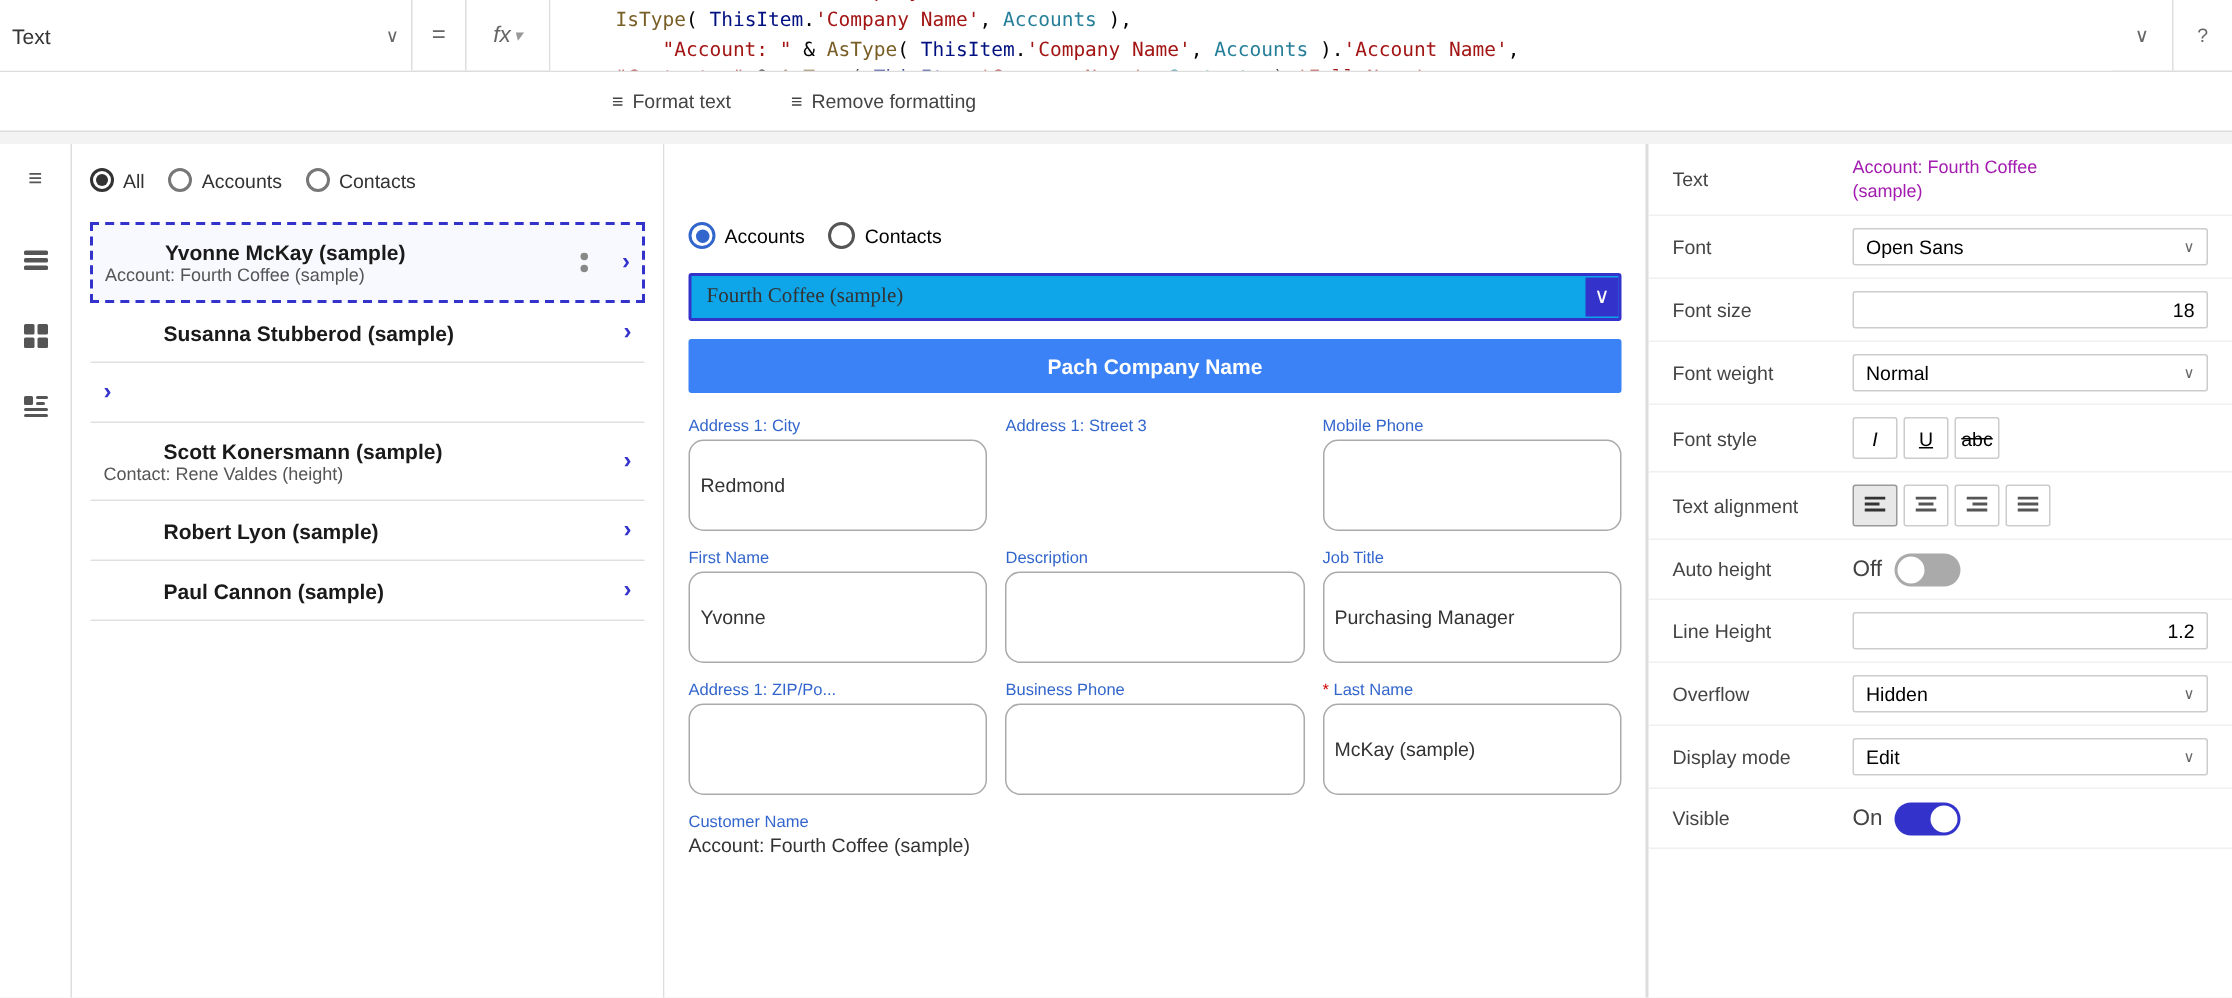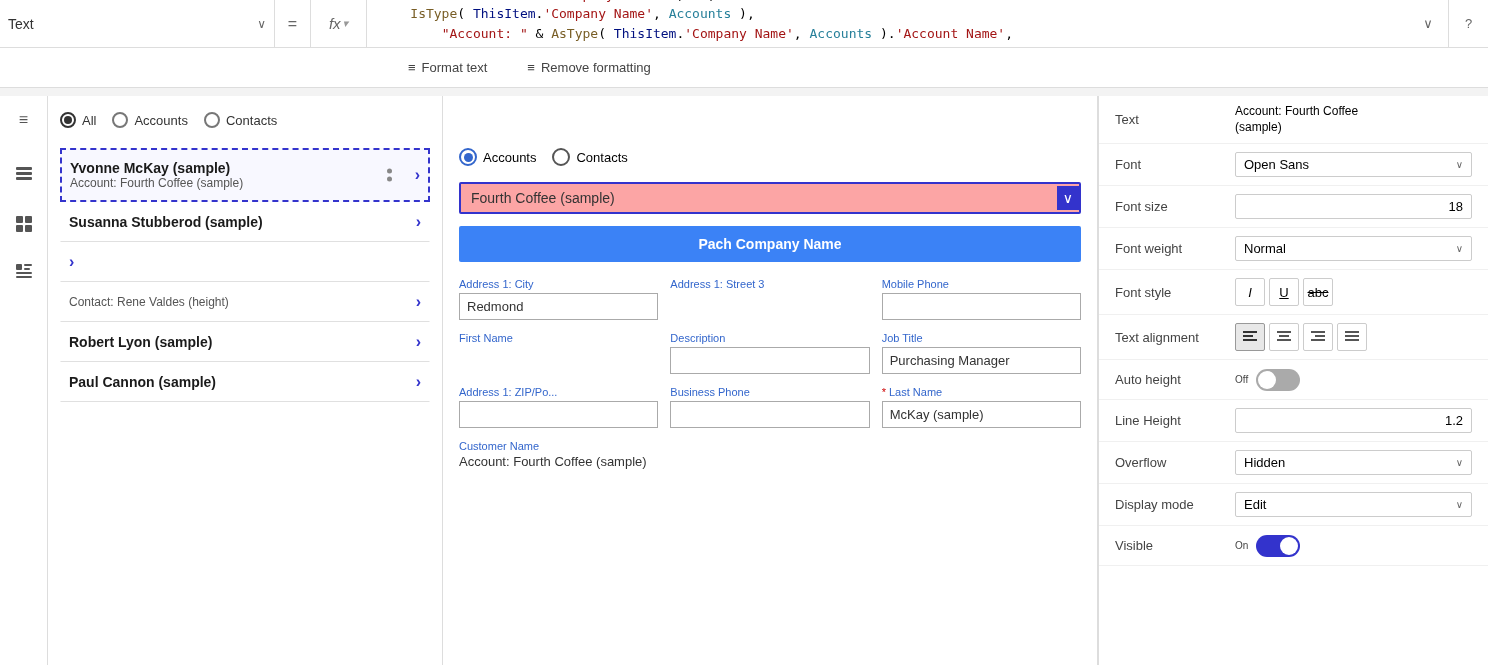--- a/index.html
+++ b/index.html
@@ -197,21 +197,21 @@
       display: flex;
       align-items: center;
       cursor: pointer;
       position: relative;
     }
     .contact-item.selected {
       border: 2px dashed #3333cc;
       background: #f8f8ff;
     }
     .contact-item-text { flex: 1; }
-    .contact-name { font-size: 14px; font-weight: 600; color: #1a1a1a; }
+    .contact-name { font-size: 14px; font-weight: 600; color: #1a1a1a; margin-left: 40px; }
     .contact-sub { font-size: 12px; color: #555; }
     .contact-arrow {
       color: #3333cc;
       font-size: 16px;
       font-weight: bold;
     }
     .contact-dots {
       position: absolute;
       right: 36px;
       top: 50%;
@@ -266,21 +266,22 @@
       background: #3366cc;
       border-radius: 50%;
     }
     .dropdown-field {
       display: flex;
       align-items: center;
       border: 2px solid #3333cc;
       border-radius: 2px;
       padding: 6px 10px;
       margin-bottom: 12px;
-      background: #fca5a5;
+      background: #0ea5e9;
+      font-family: Liberation Serif, serif;
     }
     .dropdown-field-text { flex: 1; font-size: 14px; color: #333; }
     .dropdown-field-arrow { color: #3333cc; font-size: 14px; background: #3333cc; color: #fff; padding: 4px 6px; margin: -6px -10px -6px 0; }
     .patch-btn {
       background: #3b82f6;
       color: #fff;
       border: none;
       padding: 10px 20px;
       font-size: 14px;
       font-weight: 600;
@@ -301,22 +302,22 @@
       display: block;
       margin-bottom: 3px;
     }
     .field-group label.required::before {
       content: '* ';
       color: #cc0000;
     }
     .field-input {
       width: 100%;
       border: 1px solid #aaa;
-      border-radius: 0;
-      padding: 5px 7px;
+      border-radius: 10px;
+      padding: 22px 7px;
       font-size: 13px;
       color: #333;
       background: #fff;
     }
     .customer-name-section {
       margin-top: 12px;
     }
     .customer-name-section label {
       font-size: 11px;
       color: #3366cc;
@@ -349,21 +350,21 @@
       color: #444;
       flex-shrink: 0;
     }
     .props-value {
       flex: 1;
       font-size: 13px;
       color: #333;
     }
     .props-text-value {
       font-size: 12px;
-      color: #000000;
+      color: #a21caf;
       line-height: 1.3;
     }
     .props-dropdown {
       flex: 1;
       display: flex;
       align-items: center;
       border: 1px solid #ccc;
       border-radius: 2px;
       padding: 4px 8px;
       background: #fff;
@@ -409,21 +410,21 @@
       justify-content: center;
       cursor: pointer;
       font-size: 13px;
       background: #fff;
     }
     .align-btn.active {
       background: #e8e8e8;
       border-color: #999;
     }
     .toggle-right { display: flex; align-items: center; gap: 8px; }
-    .toggle-value-text { font-size: 10px; color: #444; }
+    .toggle-value-text { font-size: 15px; color: #444; }
     .toggle-switch {
       width: 44px;
       height: 22px;
       border-radius: 11px;
       position: relative;
       cursor: pointer;
     }
     .toggle-switch.on { background: #3333cc; }
     .toggle-switch.off { background: #aaa; }
     .toggle-knob {
@@ -548,20 +549,21 @@
           </div>
           <div class="contact-arrow">›</div>
         </div>
 
         <div class="contact-item">
           <div class="contact-arrow">›</div>
         </div>
 
         <div class="contact-item">
           <div class="contact-item-text">
+            <div class="contact-name">Scott Konersmann (sample)</div>
             <div class="contact-sub">Contact: Rene Valdes (height)</div>
           </div>
           <div class="contact-arrow">›</div>
         </div>
 
         <div class="contact-item">
           <div class="contact-item-text">
             <div class="contact-name">Robert Lyon (sample)</div>
           </div>
           <div class="contact-arrow">›</div>
@@ -602,20 +604,21 @@
         </div>
         <div class="field-group">
           <label>Address 1: Street 3</label>
         </div>
         <div class="field-group">
           <label>Mobile Phone</label>
           <input class="field-input" value="" readonly="" style="">
         </div>
         <div class="field-group">
           <label>First Name</label>
+          <input class="field-input" value="Yvonne" readonly="" style="">
         </div>
         <div class="field-group">
           <label>Description</label>
           <input class="field-input" value="" readonly="" style="">
         </div>
         <div class="field-group">
           <label>Job Title</label>
           <input class="field-input" value="Purchasing Manager" readonly="" style="">
         </div>
         <div class="field-group">

